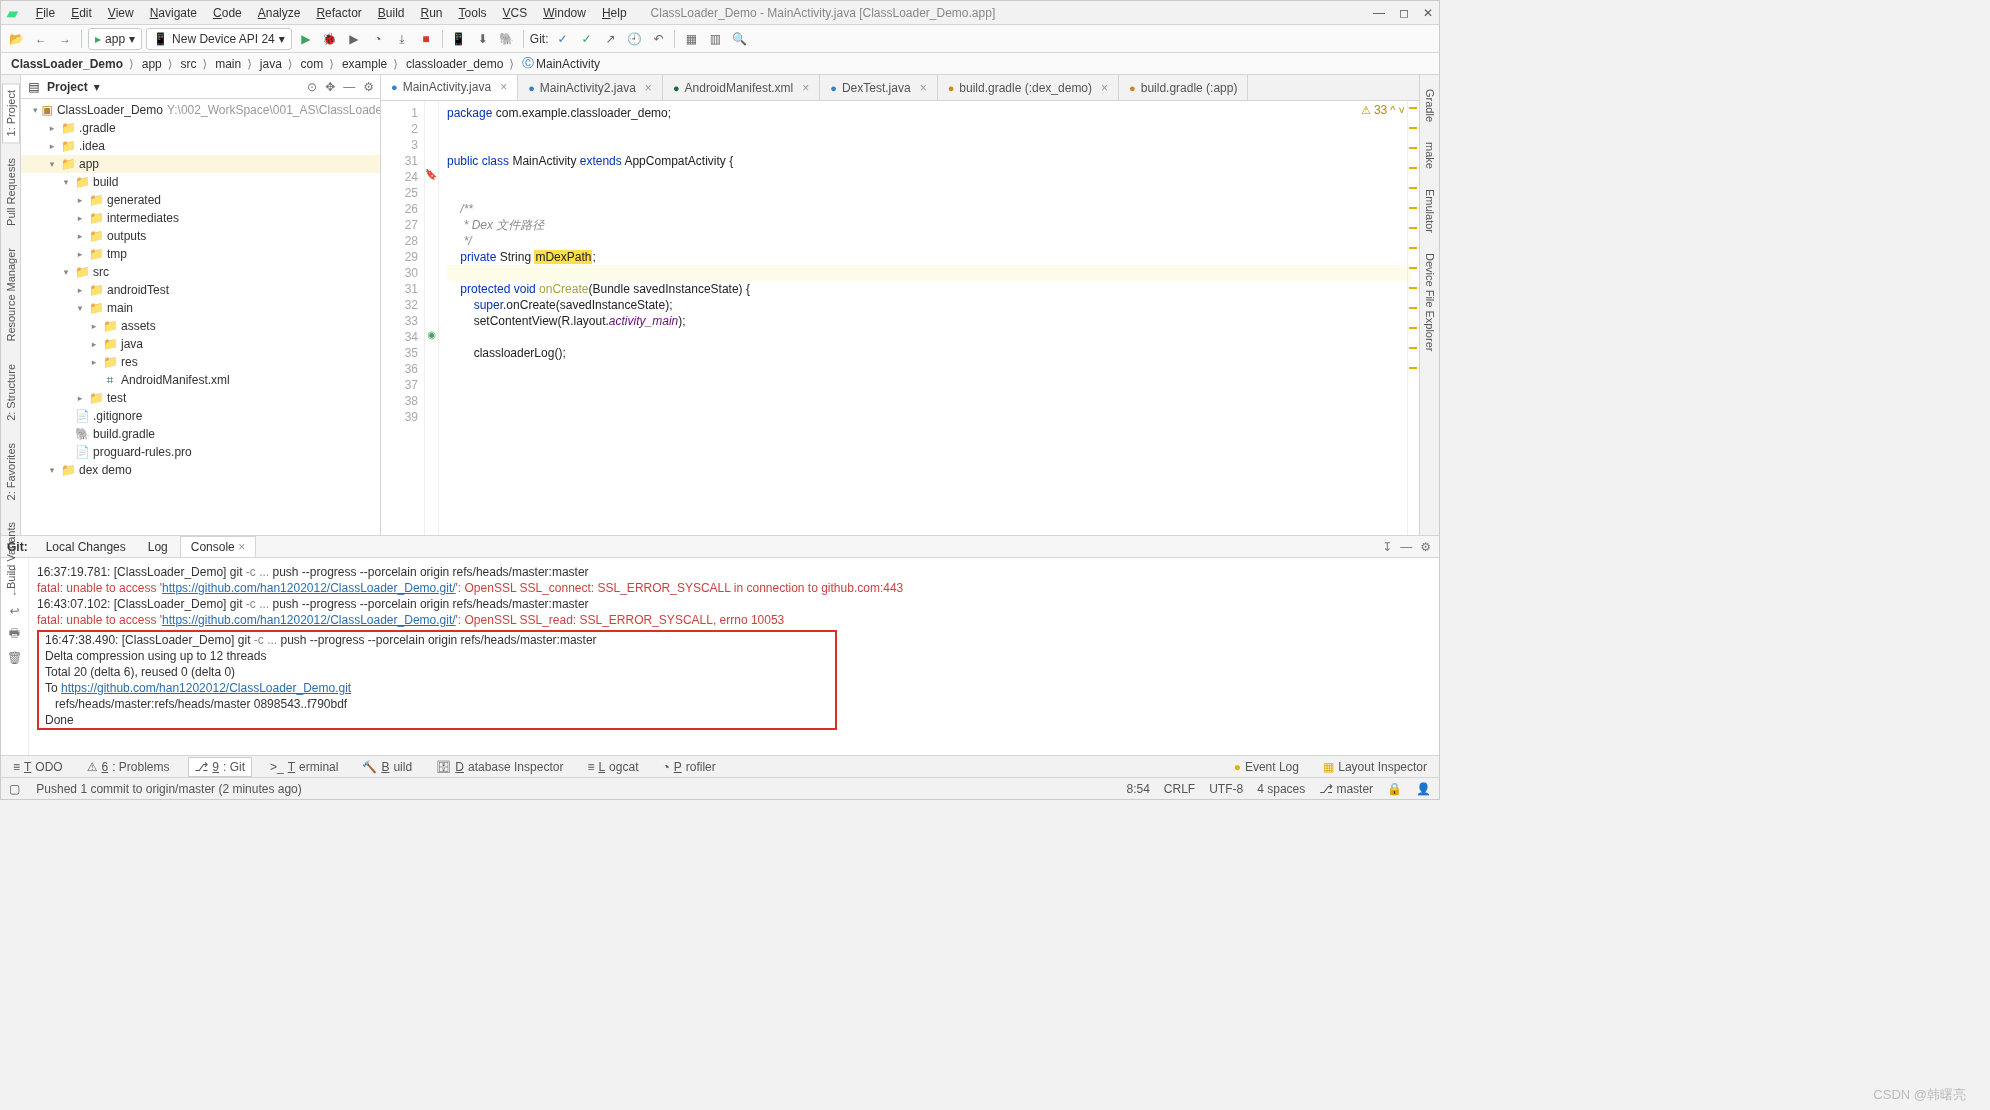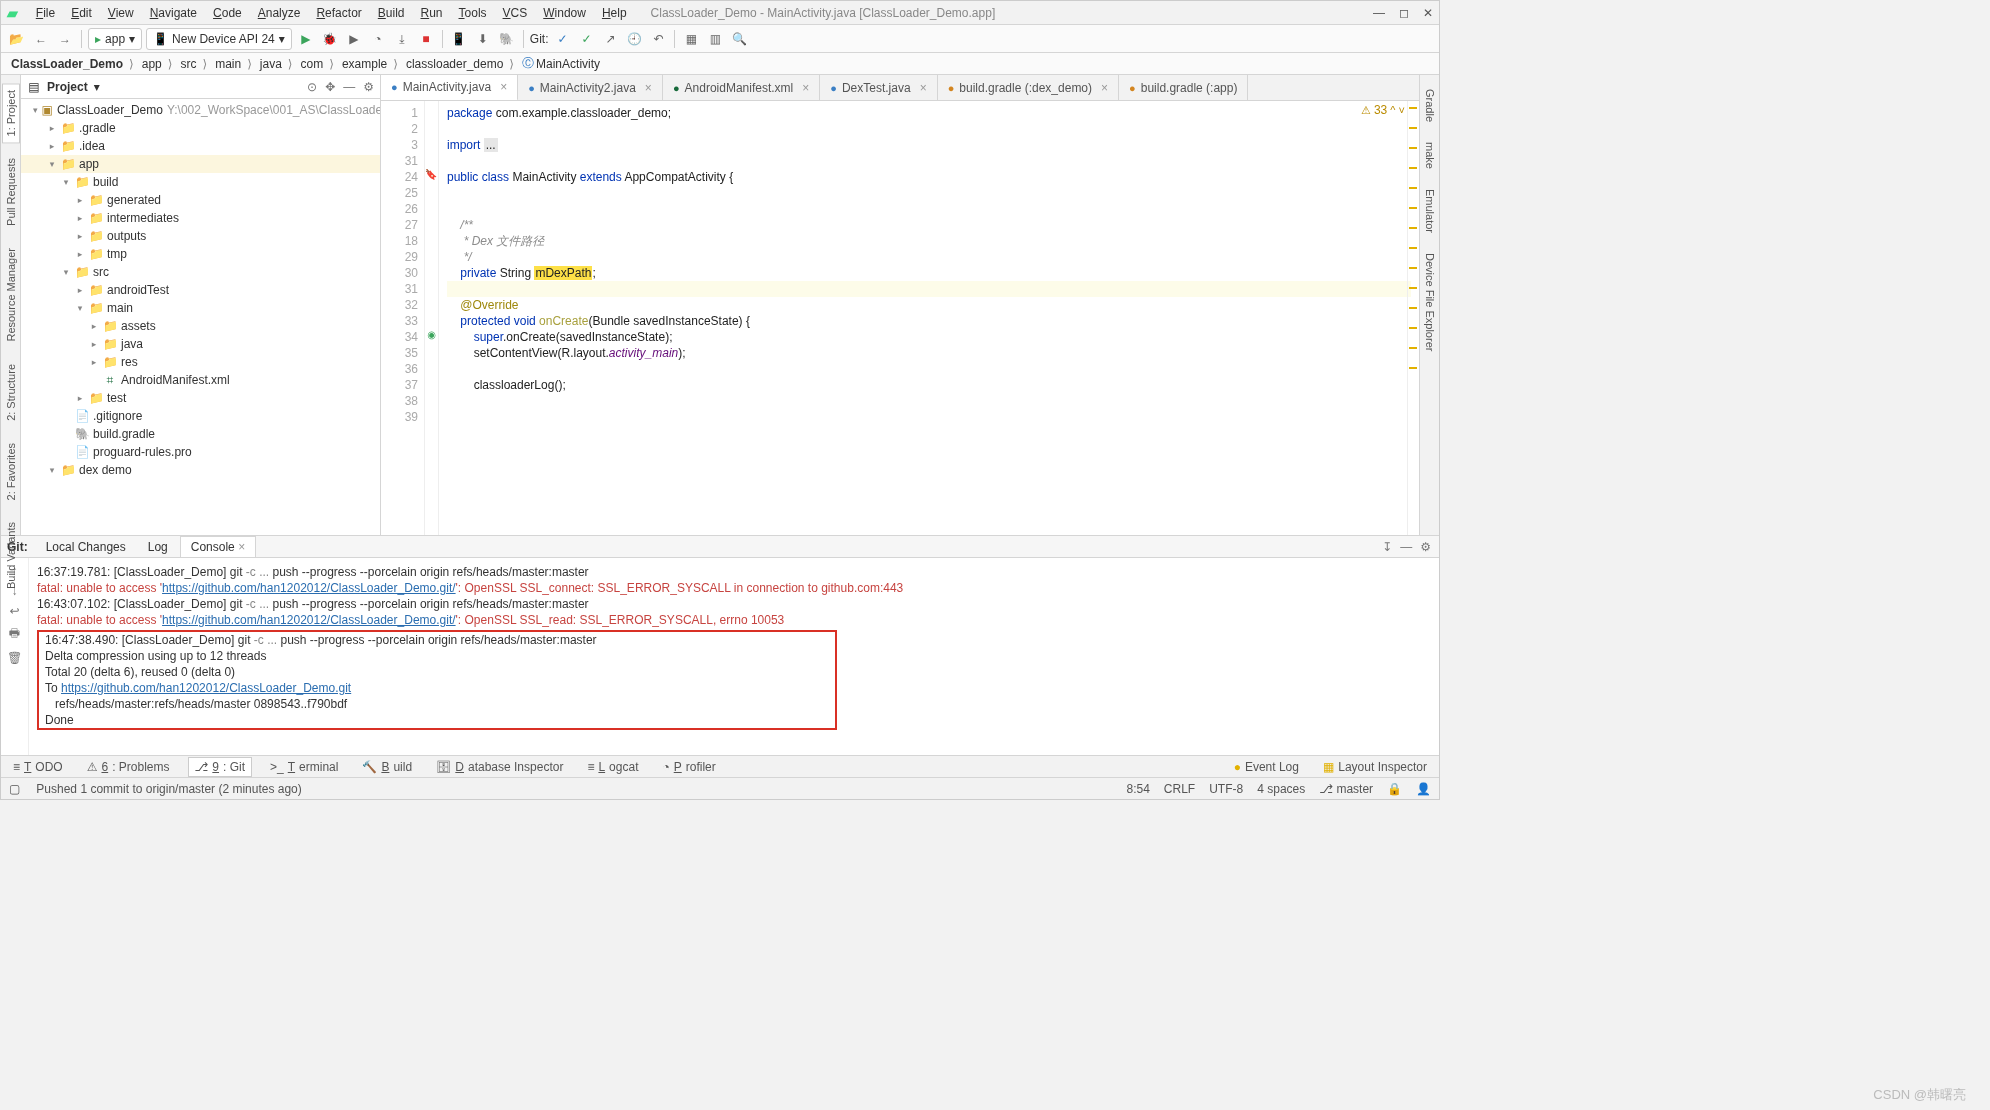--- a/index.html
+++ b/index.html
@@ -339,21 +339,21 @@
       <div class="codewrap">
         <div class="gutter" id="gutter">
             <div>1</div>
             <div>2</div>
             <div>3</div>
             <div>31</div>
             <div>24</div>
             <div>25</div>
             <div>26</div>
             <div>27</div>
-            <div>18</div>
+            <div>28</div>
             <div>29</div>
             <div>30</div>
             <div>31</div>
             <div>32</div>
             <div>33</div>
             <div>34</div>
             <div>35</div>
             <div>36</div>
             <div>37</div>
             <div>38</div>
@@ -377,31 +377,29 @@
             <div style="color:#3ba55c">◉</div>
             <div></div>
             <div></div>
             <div></div>
             <div></div>
             <div></div>
           </div>
         <div class="code" id="code">
             <div class="ln"><span class="kw">package</span> com.example.classloader_demo;</div>
             <div class="ln"></div>
-            <div class="ln"><span class="kw">import</span> <span class="pkgbg">...</span></div>
             <div class="ln"></div>
             <div class="ln"><span class="kw">public</span> <span class="kw">class</span> MainActivity <span class="kw">extends</span> AppCompatActivity {</div>
             <div class="ln"></div>
             <div class="ln"></div>
             <div class="ln">    <span class="com">/**</span></div>
             <div class="ln">    <span class="com"> * Dex 文件路径</span></div>
             <div class="ln">    <span class="com"> */</span></div>
             <div class="ln">    <span class="kw">private</span> String <span class="hlbg">mDexPath</span>;</div>
             <div class="ln hlcur"></div>
-            <div class="ln">    <span class="ann">@Override</span></div>
             <div class="ln">    <span class="kw">protected</span> <span class="kw">void</span> <span class="fn">onCreate</span>(Bundle savedInstanceState) {</div>
             <div class="ln">        <span class="kw">super</span>.onCreate(savedInstanceState);</div>
             <div class="ln">        setContentView(R.layout.<span style="font-style:italic;color:#660e7a">activity_main</span>);</div>
             <div class="ln"></div>
             <div class="ln">        classloaderLog();</div>
           </div>
         <div class="warnbadge">⚠ <span>33</span> ^ ˅</div>
         <div class="warnbar" id="warnbar">
             <div class="tick" style="top:6px"></div>
             <div class="tick" style="top:26px"></div>

